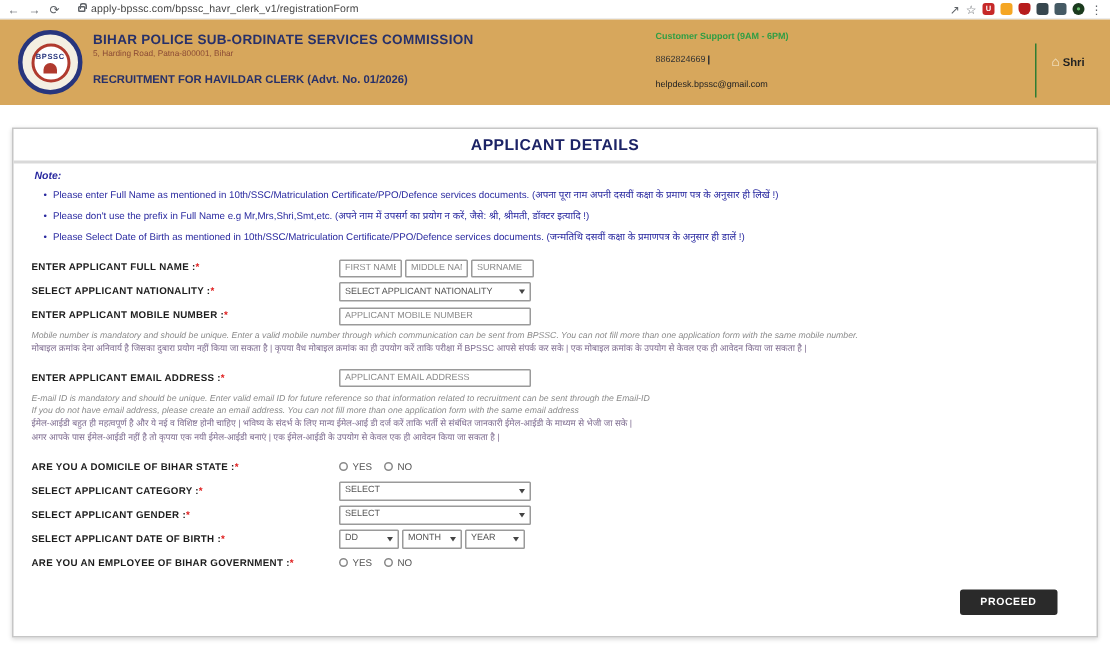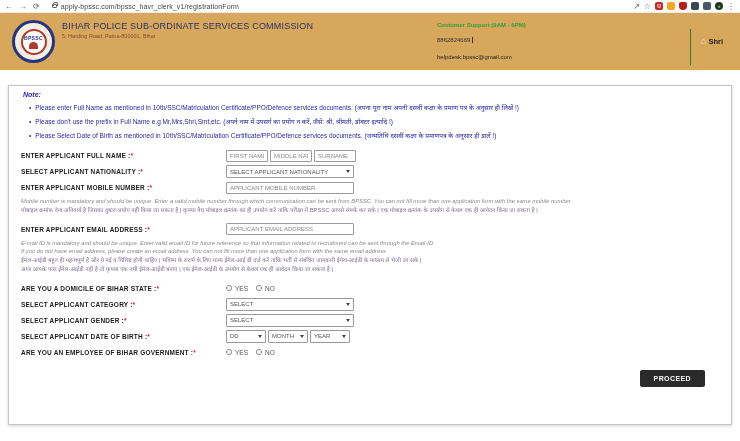--- a/index.html
+++ b/index.html
@@ -22,21 +22,21 @@
   
   .app-header { position:relative; height:57px; background:#d7a75c; }
   .logo { position:absolute; left:12px; top:7px; width:43px; height:43px; border-radius:50%;
           background:#f4efe2; border:3px solid #27357d; display:flex; align-items:center;
           justify-content:center; overflow:hidden; }
   .logo-inner { width:26px; height:26px; border-radius:50%; background:#fff;
                 border:2px solid #b03a2e; display:flex; flex-direction:column; align-items:center; justify-content:center; }
   .logo-txt { font-size:5px; font-weight:bold; color:#27357d; letter-spacing:.4px; }
   .logo-dome { width:9px; height:7px; background:#b03a2e; border-radius:5px 5px 0 0; margin-top:1px; }
   .org-block { position:absolute; left:62px; top:8px; }
-  .org-title { font-size:9px; font-weight:normal; color:#273069; letter-spacing:.2px; }
+  .org-title { font-size:9px; font-weight:bold; color:#273069; letter-spacing:.2px; }
   .org-addr  { font-size:5.5px; color:#8a4a35; margin-top:2px; }
   .org-recr  { font-size:7.5px; font-weight:bold; color:#273069; margin-top:9px; }
   .support-block { position:absolute; left:437px; top:9px; }
   .support-label { font-size:6px; color:#2f9e44; font-weight:bold; }
   .support-phone { font-size:6px; color:#333; margin-top:2px; border-right:1px solid #333; display:inline-block; padding-right:2px; }
   .support-email { font-size:6px; color:#222; margin-top:8px; }
   .header-divider { position:absolute; left:690px; top:16px; width:1px; height:36px; background:#2e7d32; }
   .home-block { position:absolute; left:701px; top:24px; display:flex; align-items:center; gap:2px; cursor:pointer; }
   .home-icon { font-size:9px; color:#f7efd9; line-height:1; }
   .home-label { font-size:7.5px; font-weight:bold; color:#222; }
@@ -103,34 +103,36 @@
 <div class="app-header">
   <div class="logo">
     <div class="logo-inner">
       <span class="logo-txt">BPSSC</span>
       <span class="logo-dome"></span>
     </div>
   </div>
   <div class="org-block">
     <div class="org-title">BIHAR POLICE SUB-ORDINATE SERVICES COMMISSION</div>
     <div class="org-addr">5, Harding Road, Patna-800001, Bihar</div>
+    <div class="org-recr">RECRUITMENT FOR HAVILDAR CLERK (Advt. No. 01/2026)</div>
   </div>
   <div class="support-block">
     <div class="support-label">Customer Support  (9AM - 6PM)</div>
     <div class="support-phone">8862824669</div>
     <div class="support-email">helpdesk.bpssc@gmail.com</div>
   </div>
   <div class="header-divider"></div>
   <div class="home-block">
     <span class="home-icon">⌂</span>
     <span class="home-label">Shri</span>
   </div>
 </div>
 
 <div class="card">
+  <div class="card-title">APPLICANT DETAILS</div>
 
   <div class="note-block">
     <div class="note-label">Note:</div>
     <div class="bullet-line">
       <span class="bullet-dot">•</span>
       <span>Please enter Full Name as mentioned in 10th/SSC/Matriculation Certificate/PPO/Defence services documents. (अपना पूरा नाम अपनी दसवीं कक्षा के प्रमाण पत्र के अनुसार ही लिखें !)</span>
     </div>
     <div class="bullet-line">
       <span class="bullet-dot">•</span>
       <span>Please don't use the prefix in Full Name e.g Mr,Mrs,Shri,Smt,etc. (अपने नाम में उपसर्ग का प्रयोग न करें, जैसे: श्री, श्रीमती, डॉक्टर इत्यादि !)</span>

